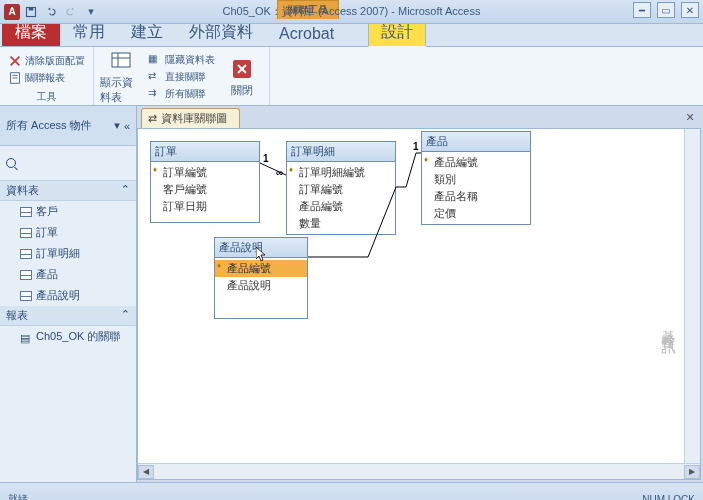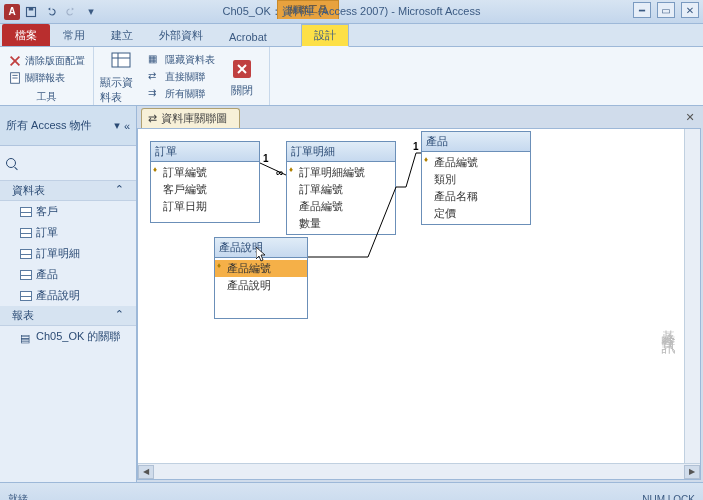--- a/index.html
+++ b/index.html
@@ -11,42 +11,42 @@
 .app-icon { width: 16px; height: 16px; background: #a83232; border-radius: 2px; color: #fff; font-weight: bold; font-size: 10px; display: flex; align-items: center; justify-content: center; }
 .qat-btn { width: 18px; height: 18px; display: flex; align-items: center; justify-content: center; color: #3b5a82; cursor: pointer; }
 .qat-btn svg { width: 12px; height: 12px; }
 .context-tab { position: absolute; left: 277px; top: 0; background: #e8a23e; color: #444; padding: 2px 10px; font-size: 10px; border: 1px solid #c98a2a; border-bottom: none; }
 .title-text { position: absolute; left: 50%; transform: translateX(-50%); top: 4px; color: #3b5a82; font-size: 11px; white-space: nowrap; }
 .win-controls { position: absolute; right: 4px; top: 2px; display: flex; gap: 6px; }
 .win-btn { width: 18px; height: 16px; border: 1px solid #7a9ac0; background: #e6eef8; display: flex; align-items: center; justify-content: center; color: #3b5a82; cursor: pointer; font-size: 10px; }
 
 
 .ribbon-tabs { height: 22px; background: #d7e4f2; display: flex; align-items: flex-end; padding-left: 2px; }
-.tab { padding: 3px 12px; color: #3b5a82; cursor: pointer; font-size: 11px; border: 1px solid transparent; border-bottom: none; }
+.tab { padding: 3px 12px; color: #3b5a82; cursor: pointer; font-size: 16px; border: 1px solid transparent; border-bottom: none; }
 .tab.file { background: #b92e2e; color: #fff; border-radius: 2px 2px 0 0; }
 .tab.active { background: #fde047; border-color: #9db8d8; border-bottom: 1px solid #f1f6fb; margin-bottom: -1px; margin-left: 21px; }
 
 
 .ribbon { height: 60px; background: #f1f6fb; border-top: 1px solid #9db8d8; border-bottom: 1px solid #9db8d8; display: flex; }
 .rgroup { border-right: 1px solid #c8d8ea; padding: 2px 6px 0 6px; display: flex; flex-direction: column; justify-content: space-between; }
 .rgroup-body { display: flex; gap: 4px; flex: 1; }
 .rgroup-label { text-align: center; font-size: 10px; color: #3b5a82; padding-bottom: 1px; }
 .rbtn-lg { display: flex; flex-direction: column; align-items: center; justify-content: center; width: 42px; cursor: pointer; color: #3b5a82; }
 .rbtn-lg .ico { width: 24px; height: 24px; margin-bottom: 2px; }
 .rbtn-sm { display: flex; align-items: center; gap: 3px; cursor: pointer; color: #3b5a82; padding: 1px 2px; font-size: 10px; }
 .rbtn-sm .ico { width: 14px; height: 14px; }
 .rcol { display: flex; flex-direction: column; justify-content: center; gap: 1px; }
 
 
 .main { display: flex; height: 376px; }
 .nav { width: 137px; background: #e6eef8; border-right: 1px solid #9db8d8; display: flex; flex-direction: column; }
 .nav-header { background: #d0e0f0; border-bottom: 1px solid #b0c4de; padding: 12px 6px; display: flex; align-items: center; justify-content: space-between; color: #2a4a74; font-size: 11px; }
 .nav-search { width: 10px; height: 10px; border: 1px solid #2a4a74; border-radius: 50%; position: relative; }
 .nav-search::after { content: ''; position: absolute; width: 4px; height: 1px; background: #2a4a74; bottom: -2px; right: -3px; transform: rotate(45deg); }
-.nav-group { background: #d6e3f1; padding: 2px 12px; color: #2a4a74; font-size: 11px; display: flex; justify-content: space-between; border-bottom: 1px solid #c0d0e4; }
+.nav-group { background: #d6e3f1; padding: 2px 6px; color: #2a4a74; font-size: 11px; display: flex; justify-content: space-between; border-bottom: 1px solid #c0d0e4; }
 .nav-item { padding: 3px 6px 3px 20px; color: #2a4a74; cursor: pointer; font-size: 11px; position: relative; display: flex; align-items: center; gap: 4px; }
 .tbl-icon { width: 12px; height: 10px; border: 1px solid #5a7aa0; background: linear-gradient(#fff 50%, #fff 50%); display: inline-block; position: relative; }
 .tbl-icon::before { content: ''; position: absolute; left: 0; right: 0; top: 4px; height: 1px; background: #5a7aa0; }
 .rel-icon { width: 12px; height: 10px; display: inline-block; }
 
 
 .canvas-wrap { flex: 1; display: flex; flex-direction: column; background: #d0dceb; }
 .doc-tab-bar { height: 22px; background: #d0dceb; display: flex; align-items: flex-end; padding-left: 4px; position: relative; }
 .doc-tab { background: #f7f0d8; border: 1px solid #b0a070; border-bottom: none; padding: 2px 12px 2px 6px; font-size: 11px; color: #444; display: flex; align-items: center; gap: 4px; border-radius: 3px 3px 0 0; }
 .doc-close { position: absolute; right: 6px; top: 4px; width: 14px; height: 14px; color: #555; cursor: pointer; display: flex; align-items: center; justify-content: center; }

